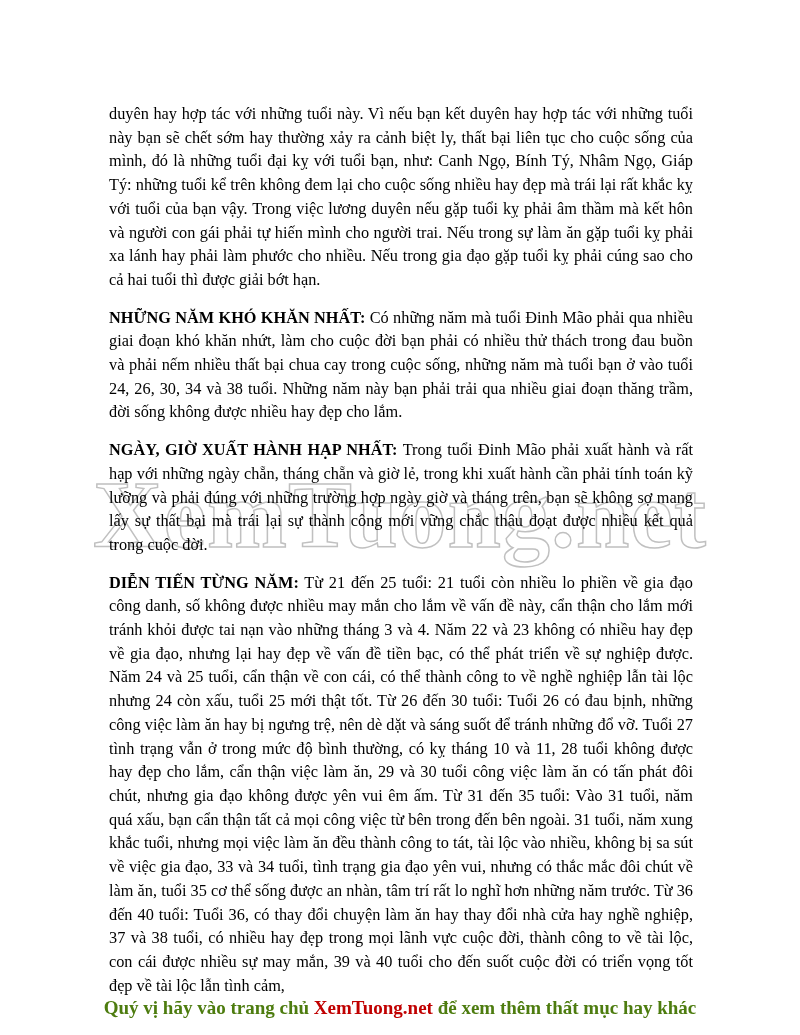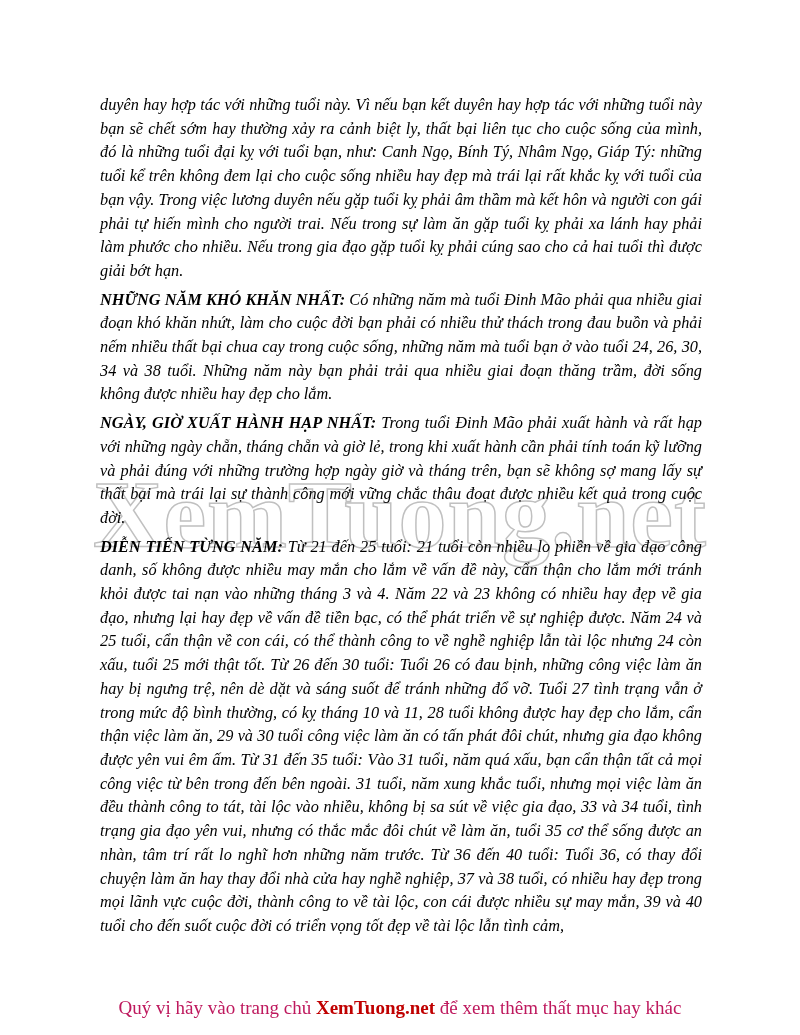--- a/index.html
+++ b/index.html
@@ -27,23 +27,22 @@
     left: 95px;
     top: 88px;
     width: 612px;
     font-size: 16.3px;
     line-height: 1.455;
     text-align: justify;
     text-justify: inter-word;
     z-index: 3;
   }
   .content p {
-    margin: 5px;
+    margin: 14px;
     text-indent: 0;
-    font-style: italic;
   }
   .content .para {
     display: block;
   }
   b, .hd {
     font-weight: bold;
   }
   .watermark {
     position: absolute;
     left: 0;
@@ -75,21 +74,22 @@
     width: 800px;
     text-align: center;
     font-size: 19px;
     z-index: 4;
   }
   .footer .brand {
     color: #c00000;
     font-weight: bold;
   }
   .footer .ftxt {
-    color: #be185d;
+    color: #4d7c0f;
+    font-weight: bold;
   }
   .footer-rule {
     position: absolute;
     left: 0;
     bottom: 52px;
     width: 800px;
     height: 1px;
     background: #ffffff;
     z-index: 1;
   }

